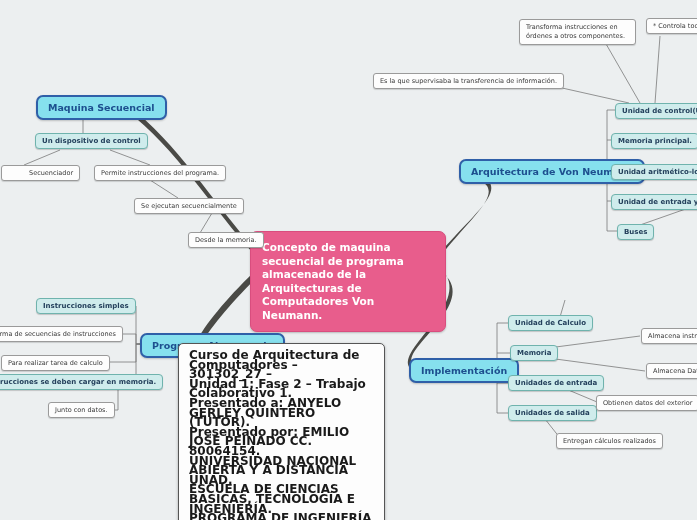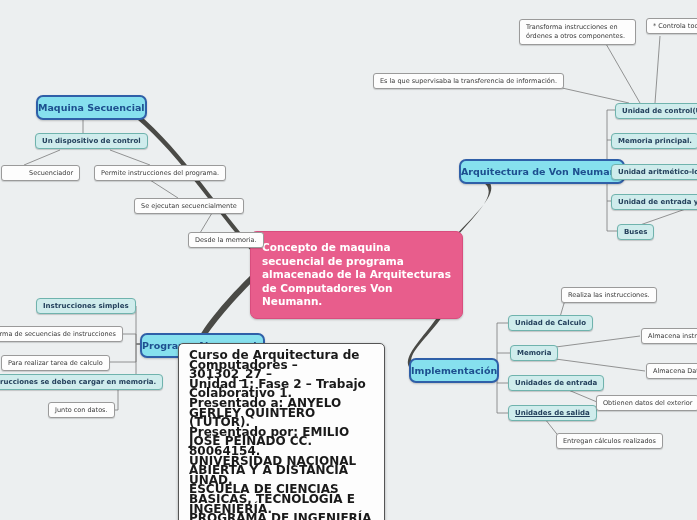--- a/index.html
+++ b/index.html
@@ -30,21 +30,21 @@
     box-shadow:0 1px 2px rgba(0,0,0,.22);
   }
   
   .main{
     background:#86e0ee;
     border:2px solid #2f5fa8;
     border-radius:7px;
     color:#1d4f8f;
     font-weight:bold;
     font-size:9.5px;
-    padding:5px 0;
+    padding:5px 10px;
     box-shadow:0 1px 2px rgba(0,0,0,.2);
   }
   
   .sub{
     background:#cfecec;
     border:1px solid #6fb3ad;
     border-radius:4px;
     color:#24405c;
     font-weight:bold;
     font-size:7px;
@@ -129,21 +129,21 @@
       <path d="M497,383 L509,383"></path>
       <path d="M497,413 L509,413"></path>
       <path d="M560,317 L565,300"></path>
       <path d="M548,348 L640,336"></path>
       <path d="M548,358 L645,371"></path>
       <path d="M566,389 L597,402"></path>
       <path d="M545,419 L560,438"></path>
     </g>
   </svg>
 
-  <div class="node central" style="left:250px;top:231px;width:213px;">Concepto de maquina secuencial de programa almacenado de la Arquitecturas de Computadores Von Neumann.</div>
+  <div class="node central" style="left:250px;top:231px;width:196px;">Concepto de maquina secuencial de programa almacenado de la Arquitecturas de Computadores Von Neumann.</div>
 
   <div class="node main" style="left:36px;top:95px;">Maquina Secuencial</div>
   <div class="node sub" style="left:35px;top:133px;">Un dispositivo de control</div>
   <div class="node leaf" style="left:1px;top:165px;padding-left:27px;">Secuenciador</div>
   <div class="node leaf" style="left:134px;top:198px;">Se ejecutan secuencialmente</div>
   <div class="node leaf" style="left:94px;top:165px;">Permite instrucciones del programa.</div>
   <div class="node leaf" style="left:188px;top:232px;">Desde la memoria.</div>
 
   <div class="node main" style="left:140px;top:333px;">Programa Almacenado</div>
   <div class="node sub" style="left:36px;top:298px;">Instrucciones simples</div>
@@ -160,23 +160,22 @@
   <div class="node sub" style="left:617px;top:224px;">Buses</div>
 
   <div class="node leaf wrap" style="left:484px;top:19px;width:117px;margin-left:35px;">Transforma instrucciones en órdenes a otros componentes.</div>
   <div class="node leaf" style="left:646px;top:18px;">* Controla todos</div>
   <div class="node leaf" style="left:373px;top:73px;">Es la que supervisaba la transferencia de información.</div>
 
   <div class="node main" style="left:409px;top:358px;">Implementación</div>
   <div class="node sub" style="left:508px;top:315px;">Unidad de Calculo</div>
   <div class="node sub" style="left:510px;top:345px;">Memoria</div>
   <div class="node sub" style="left:508px;top:375px;">Unidades de entrada</div>
-  <div class="node sub" style="left:508px;top:405px;text-decoration:underline;">Unidades de salida</div>
+  <div class="node sub" style="left:508px;top:405px;">Unidades de salida</div>
 
-  <div class="node leaf" style="left:561px;top:287px;">Realiza las instrucciones.</div>
   <div class="node leaf" style="left:641px;top:328px;">Almacena instru</div>
   <div class="node leaf" style="left:646px;top:363px;">Almacena Datos</div>
   <div class="node leaf" style="left:596px;top:395px;">Obtienen datos del exterior</div>
   <div class="node leaf" style="left:556px;top:433px;">Entregan cálculos realizados</div>
 
   <div class="note" style="left:178px;top:343px;width:185px;">Curso de Arquitectura de Computadores – 301302_27 –
 Unidad 1: Fase 2 – Trabajo Colaborativo 1.
 Presentado a: ANYELO GERLEY QUINTERO (TUTOR).
 Presentado por: EMILIO JOSE PEINADO CC. 80064154.
 UNIVERSIDAD NACIONAL ABIERTA Y A DISTANCIA UNAD.

